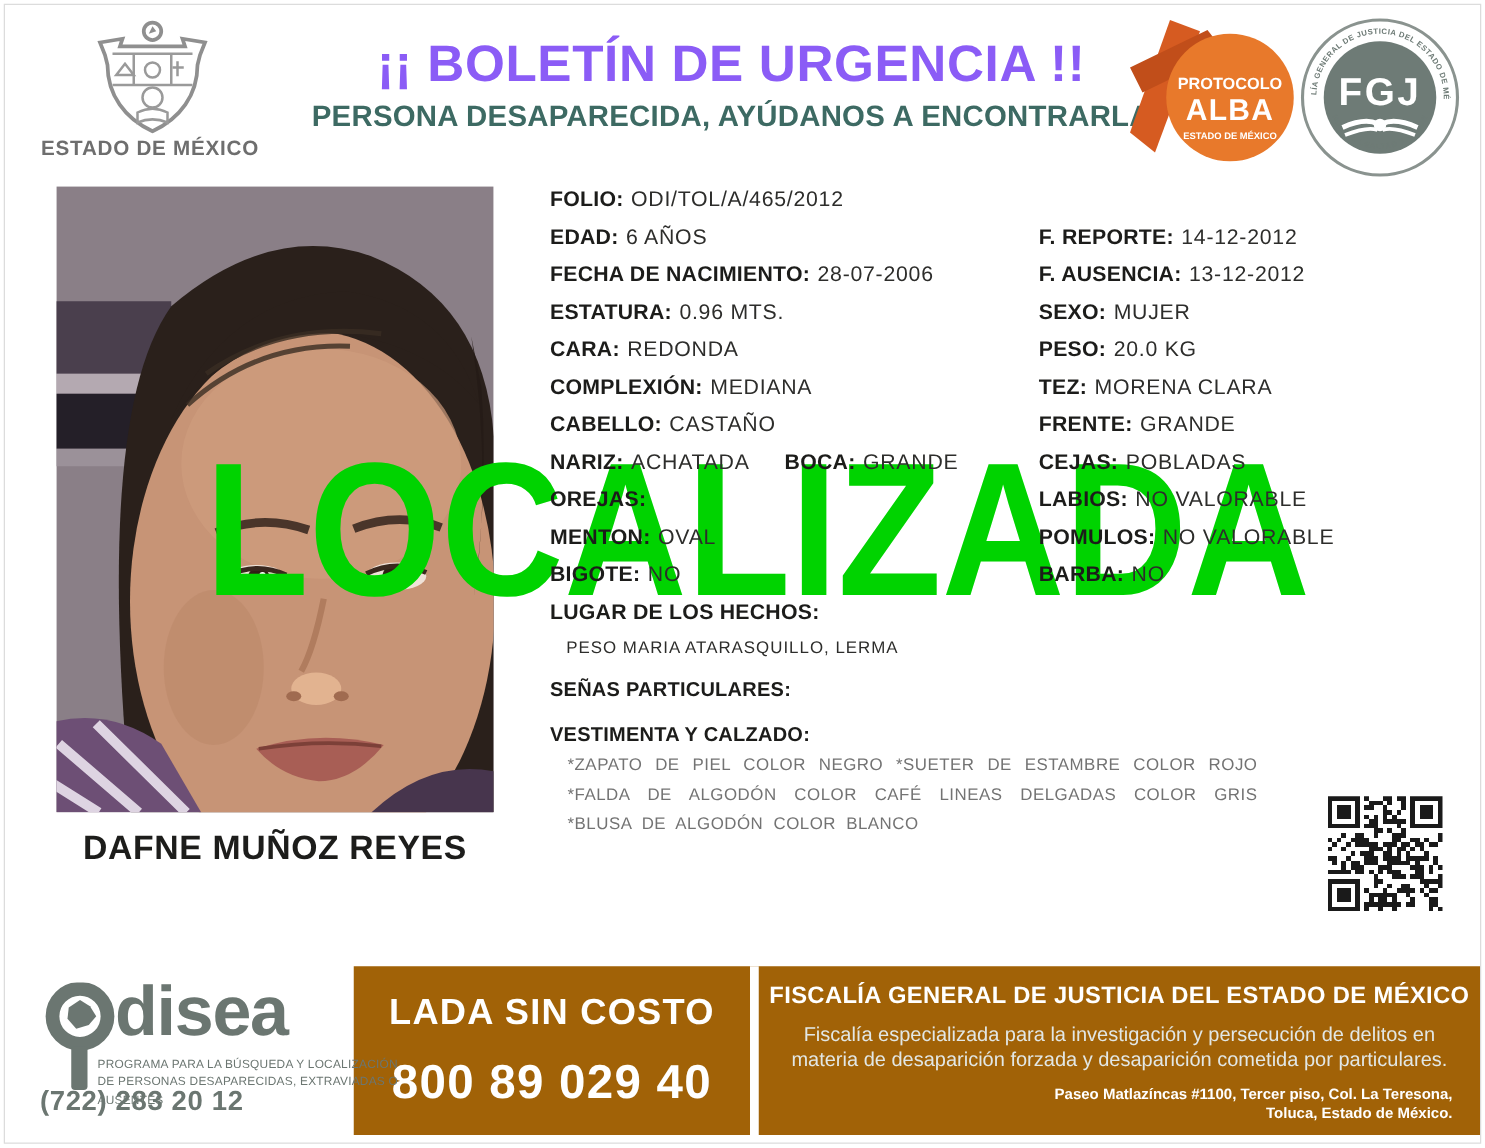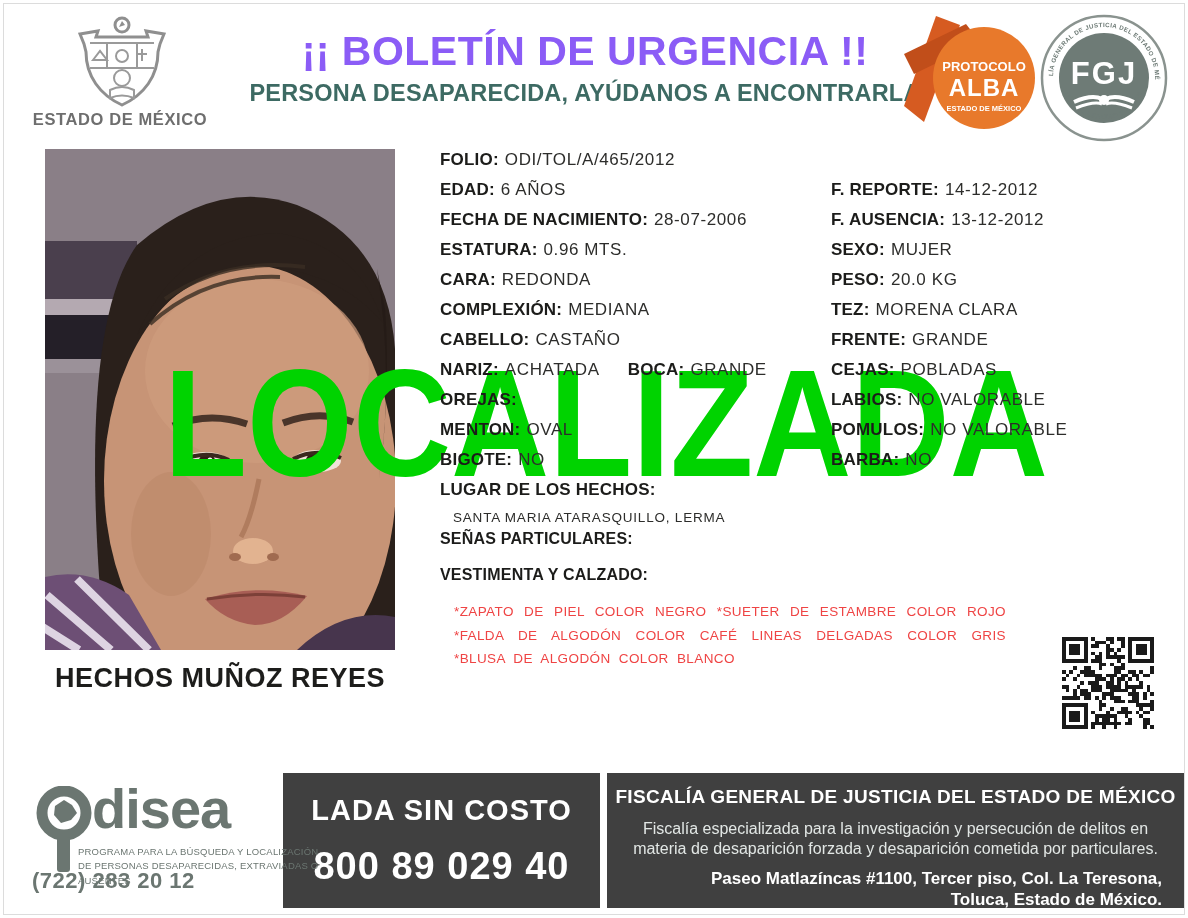--- a/index.html
+++ b/index.html
@@ -26,50 +26,50 @@
   
   .col { position:absolute; z-index:3; }
   .col-left { left:440px; top:145px; width:395px; }
   .col-right { left:831px; top:175px; width:350px; }
   .row { height:30px; display:flex; align-items:center; font-size:17px; white-space:nowrap; }
   .lbl { font-weight:bold; color:#1c1c1a; letter-spacing:0.2px; }
   .val { margin-left:6px; color:#2d2d2b; letter-spacing:0.6px; }
   .pair2 { margin-left:28px; }
   .loc-detail { height:25px; display:flex; align-items:center; padding-left:13px;
     font-size:13.5px; letter-spacing:0.8px; color:#2d2d2b; }
-  .row-gap { height:32px; display:flex; align-items:flex-start; }
+  .row-gap { height:32px; display:flex; align-items:flex-end; }
   .vestimenta-text { margin-top:2px; margin-left:14px; width:552px; font-size:13.5px;
-    color:#ef4444; letter-spacing:0.4px; word-spacing:4px; line-height:1.75; text-align:justify; }
+    color:#737373; letter-spacing:0.4px; word-spacing:4px; line-height:1.75; text-align:justify; }
 
   
   .localizada { position:absolute; left:160px; top:352px; z-index:2; }
 
   
   .qr { position:absolute; left:1062px; top:637px; width:92px; height:92px; z-index:3; }
 
   
   .magnifier { position:absolute; left:36px; top:786px; width:62px; height:96px; z-index:4; }
   .odisea-brand { position:absolute; left:92px; top:776px; font-size:56px; font-weight:bold;
     color:#6b7671; letter-spacing:-1px; z-index:4; }
   .odisea-tagline { position:absolute; left:78px; top:845px; font-size:9.5px; line-height:1.5;
     color:#6b7671; letter-spacing:0.2px; white-space:pre-line; z-index:4; }
   .odisea-phone { position:absolute; left:32px; top:868px; font-size:22px; font-weight:bold;
     color:#6b7671; letter-spacing:0.5px; z-index:4; }
   .footer-gray { position:absolute; left:283px; top:773px; width:901px; height:135px;
-    background:#404040; z-index:3; }
+    background:#a16207; z-index:3; }
   .footer-divider { position:absolute; left:317px; top:0; width:7px; height:135px; background:#ffffff; }
   .lada-section { position:absolute; left:0; top:0; width:317px; height:135px; display:flex;
     flex-direction:column; align-items:center; justify-content:center; color:#fff; }
   .lada-label { font-size:29px; font-weight:bold; letter-spacing:1px; }
   .lada-number { font-size:38px; font-weight:bold; letter-spacing:1px; margin-top:18px; }
   .fiscalia-section { position:absolute; left:332px; top:0; width:561px; height:135px; color:#fff; }
   .fiscalia-title { margin-top:13px; text-align:center; font-size:19px; font-weight:bold; letter-spacing:0.3px; }
   .fiscalia-desc { margin-top:11px; text-align:center; font-size:16px; color:#e2e7e5;
     line-height:1.25; white-space:pre-line; }
-  .fiscalia-address { margin-top:9px; text-align:right; padding-right:14px; font-size:17px;
+  .fiscalia-address { margin-top:9px; text-align:right; padding-right:14px; font-size:12px;
     font-weight:bold; line-height:1.25; white-space:pre-line; }
 </style>
 </head>
 <body>
 
 <div class="page">
   <div class="page-border"></div>
 
   <div class="escudo">
     <svg viewBox="0 0 124 94" width="124" height="94">
@@ -160,21 +160,21 @@
       <ellipse cx="190" cy="408" rx="6" ry="4" fill="#a06b50"></ellipse>
       <ellipse cx="228" cy="408" rx="6" ry="4" fill="#a06b50"></ellipse>
       <ellipse cx="126" cy="385" rx="40" ry="62" fill="#b98465" opacity="0.45"></ellipse>
       <path d="M160,450 Q210,434 262,447 Q238,476 210,476 Q180,473 160,450 Z" fill="#a85e55"></path>
       <path d="M162,450 Q212,442 260,448" stroke="#7c4038" stroke-width="3" fill="none"></path>
       <path d="M0,501 L0,428 Q44,418 84,446 L116,501 Z" fill="#6d4f75"></path>
       <path d="M2,446 L66,501 M-12,472 L34,501 M32,430 L104,501" stroke="#ded4e2" stroke-width="8" fill="none"></path>
       <path d="M252,501 L350,501 L350,468 Q298,458 252,501 Z" fill="#47354d"></path>
     </svg>
   </div>
-  <div class="person-name">HECHOS MUÑOZ REYES</div>
+  <div class="person-name">DAFNE MUÑOZ REYES</div>
 
   <div class="localizada">
     <svg width="900" height="170">
       <text x="4" y="124" font-size="152" font-weight="bold" textLength="884" lengthAdjust="spacingAndGlyphs" fill="#00d300">LOCALIZADA</text>
     </svg>
   </div>
 
   <div class="col col-left">
     <div class="row">
         <span class="lbl">FOLIO:</span>
@@ -219,21 +219,21 @@
         <span class="val">OVAL</span>
       </div>
     <div class="row">
         <span class="lbl">BIGOTE:</span>
         <span class="val">NO</span>
       </div>
     <div class="row">
         <span class="lbl">LUGAR DE LOS HECHOS:</span>
         <span class="val"></span>
       </div>
-    <div class="loc-detail">SANTA MARIA ATARASQUILLO, LERMA</div>
+    <div class="loc-detail">PESO MARIA ATARASQUILLO, LERMA</div>
     <div class="row-gap">
         <span class="lbl">SEÑAS PARTICULARES:</span>
       </div>
     <div class="row-gap" style="margin-top:4px;">
         <span class="lbl">VESTIMENTA Y CALZADO:</span>
       </div>
     <div class="vestimenta-text">*ZAPATO DE PIEL COLOR NEGRO *SUETER DE ESTAMBRE COLOR ROJO *FALDA DE ALGODÓN COLOR CAFÉ LINEAS DELGADAS COLOR GRIS *BLUSA DE ALGODÓN COLOR BLANCO</div>
   </div>
 
   <div class="col col-right">

